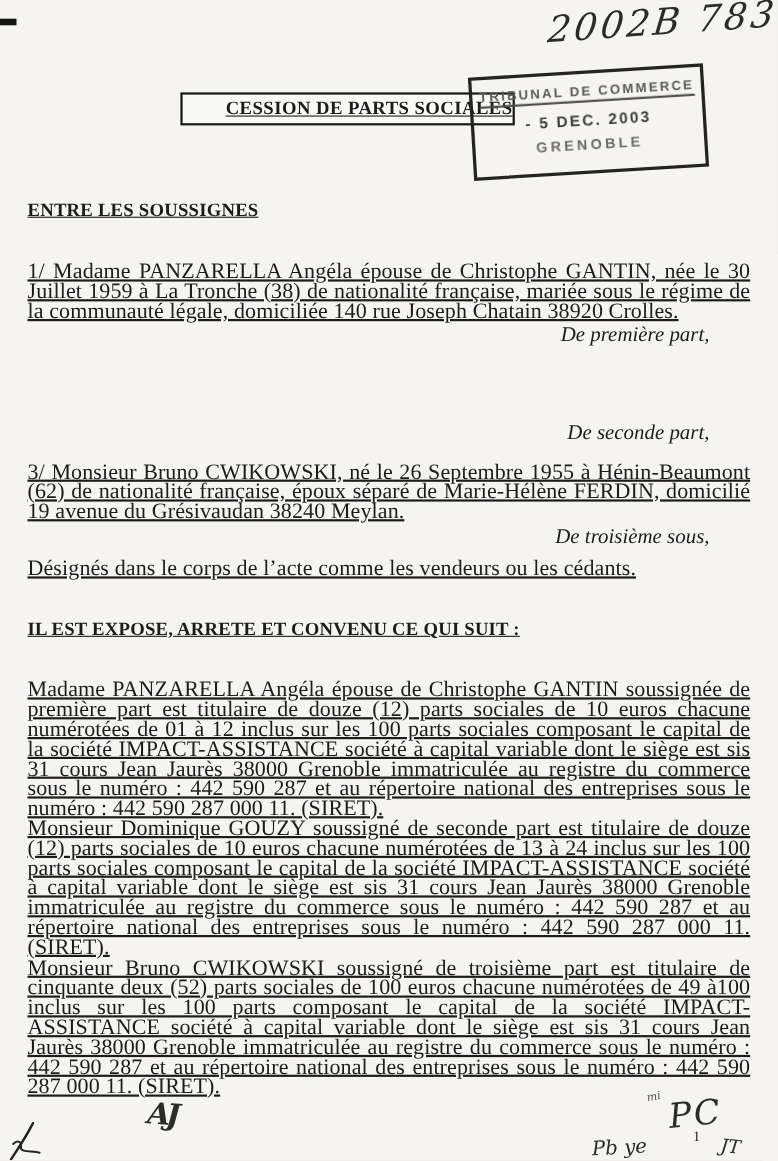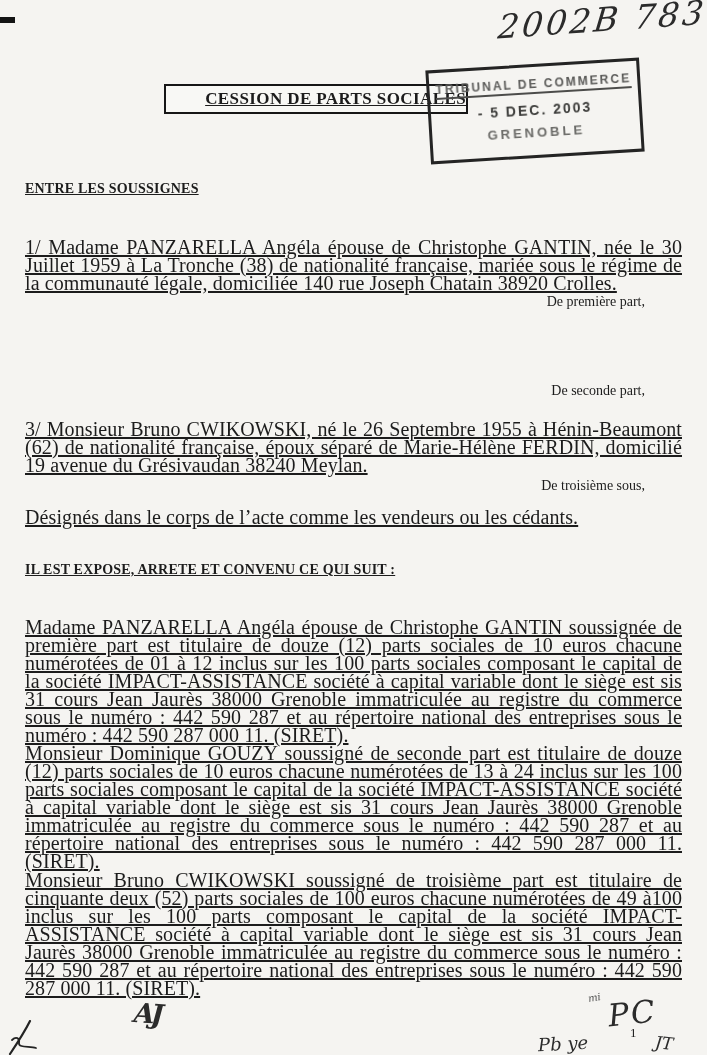--- a/index.html
+++ b/index.html
@@ -92,42 +92,43 @@
     font-size: 13px;
     font-weight: bold;
     letter-spacing: 3px;
     color: #6a6a67;
     filter: blur(0.6px);
   }
   
   .section-heading {
     position: absolute;
     left: 25px;
-    font-size: 14px;
+    font-size: 17px;
     font-weight: bold;
     text-decoration: underline;
     letter-spacing: 0.2px;
     white-space: nowrap;
   }
   
   .para {
     position: absolute;
     left: 25px;
     width: 657px;
     font-size: 20px;
     line-height: 18px;
     text-align: justify;
     letter-spacing: 0.1px;
     text-decoration: underline;
   }
   .role-line {
     position: absolute;
     right: 62px;
-    font-size: 14px;
-    white-space: nowrap;
+    font-size: 19px;
+    white-space: nowrap;
+    font-style: italic;
   }
   
   .hand {
     position: absolute;
     font-family: "DejaVu Serif", serif;
     font-style: italic;
     color: #2b2b2b;
     white-space: nowrap;
   }
   .hand-aj     { left: 134px; top: 998px;  font-size: 27px; font-weight: bold; transform: rotate(4deg); letter-spacing: -4px; }

